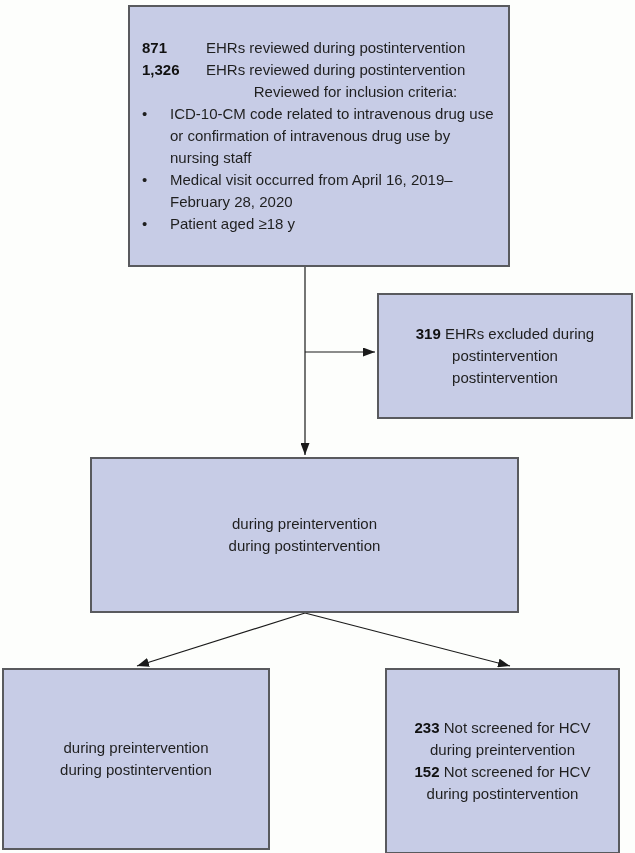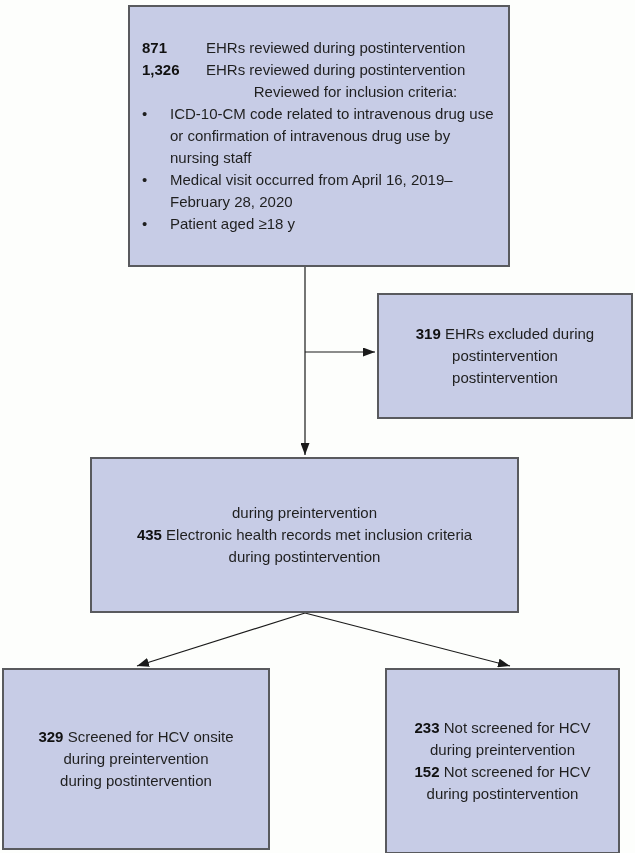--- a/index.html
+++ b/index.html
@@ -120,26 +120,24 @@
   </div>
 
   <div id="box-excluded" class="box centered">
     <div><span class="num">319</span><span> EHRs excluded during</span></div>
     <div><span>postintervention</span></div>
     <div><span>postintervention</span></div>
   </div>
 
   <div id="box-included" class="box centered">
     <div><span>during preintervention</span></div>
-    <div><span class="num">435</span><span> Electronic health records met inclusion criteria</span></div>
     <div><span>during postintervention</span></div>
   </div>
 
   <div id="box-screened" class="box centered">
-    <div><span class="num">329</span><span> Screened for HCV onsite</span></div>
     <div><span>during preintervention</span></div>
     <div><span>during postintervention</span></div>
   </div>
 
   <div id="box-not-screened" class="box centered">
     <div><span class="num">233</span><span> Not screened for HCV</span></div>
     <div><span>during preintervention</span></div>
     <div><span class="num">152</span><span> Not screened for HCV</span></div>
     <div><span>during postintervention</span></div>
   </div>

